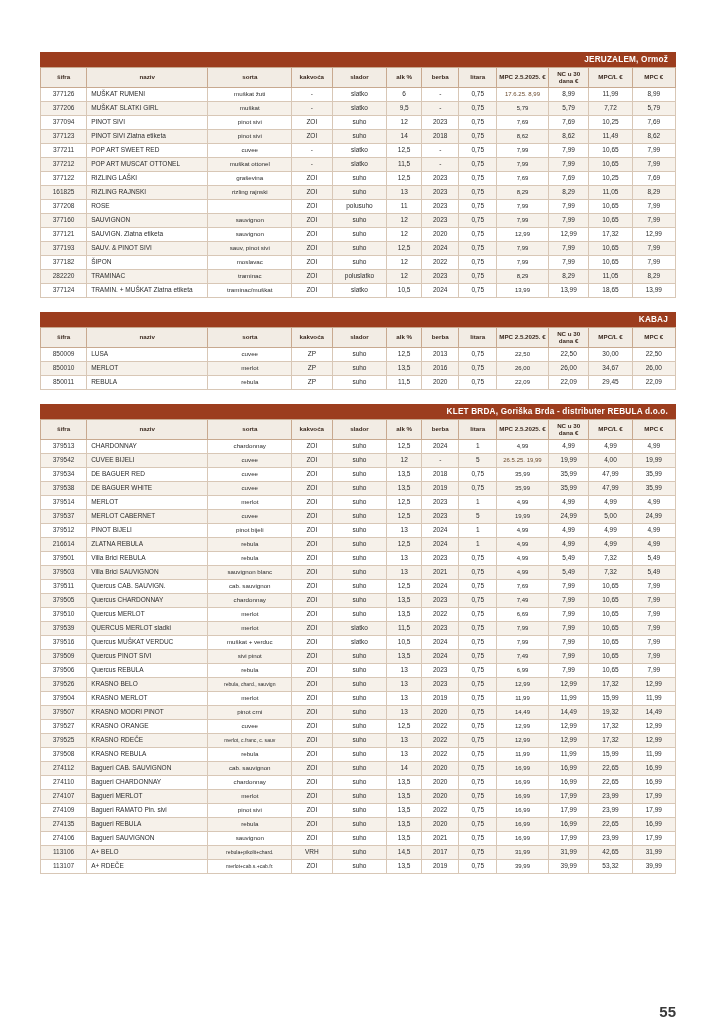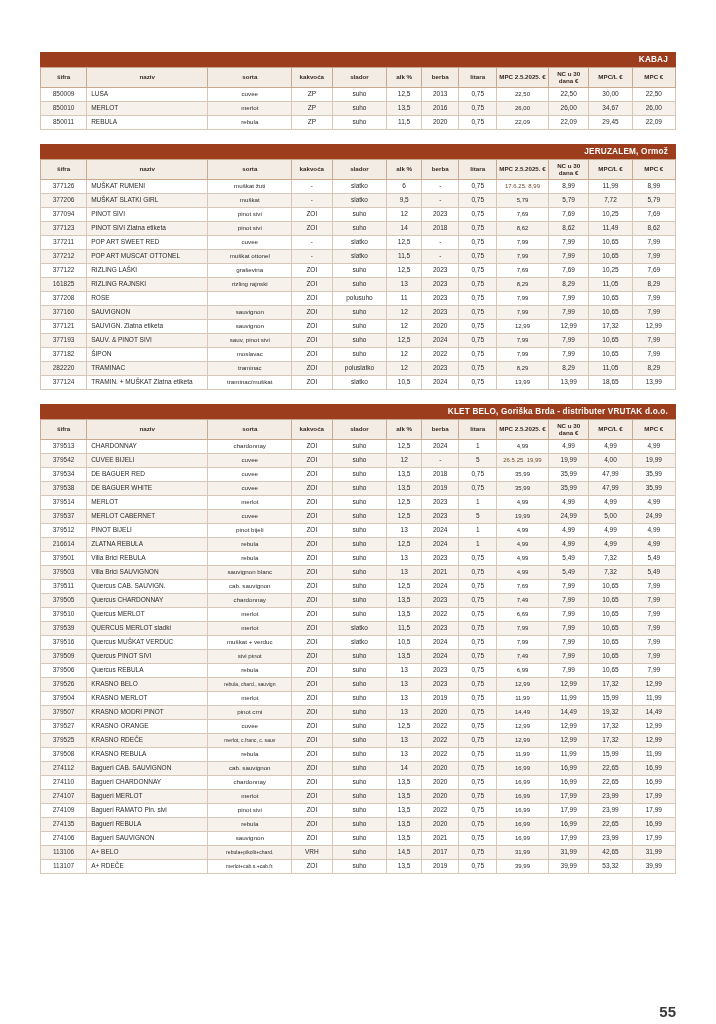--- a/index.html
+++ b/index.html
@@ -78,20 +78,267 @@
     font-weight: bold;
     color: #3a3a3a;
   }
 </style>
 </head>
 <body>
 
 <div class="page">
   <div id="sections-root">
       <div class="section">
+        <div class="section-title">JERUZALEM, Ormož</div>
+        <table>
+          <colgroup>
+            <col class="w-sifra">
+            <col class="w-naziv">
+            <col class="w-sorta">
+            <col class="w-kak">
+            <col class="w-slad">
+            <col class="w-alk">
+            <col class="w-berba">
+            <col class="w-litara">
+            <col class="w-mpcold">
+            <col class="w-nc30">
+            <col class="w-mpcl">
+            <col class="w-mpc">
+          </colgroup>
+          <thead>
+            <tr>
+              <th>šifra</th>
+              <th>naziv</th>
+              <th>sorta</th>
+              <th>kakvoća</th>
+              <th>slador</th>
+              <th>alk %</th>
+              <th>berba</th>
+              <th>litara</th>
+              <th>MPC 2.5.2025. €</th>
+              <th>NC u 30 dana €</th>
+              <th>MPC/L €</th>
+              <th>MPC €</th>
+            </tr>
+          </thead>
+          <tbody>
+            <tr>
+              <td class="sifra">377126</td>
+              <td class="naziv">MUŠKAT RUMENI</td>
+              <td class="sorta">muškat žuti</td>
+              <td class="c">-</td>
+              <td class="c">slatko</td>
+              <td class="c">6</td>
+              <td class="c">-</td>
+              <td class="c">0,75</td>
+              <td class="mpc-old mini">17.6.25.   8,99</td>
+              <td class="c">8,99</td>
+              <td class="c">11,99</td>
+              <td class="c">8,99</td>
+            </tr>
+            <tr>
+              <td class="sifra">377206</td>
+              <td class="naziv">MUŠKAT SLATKI GIRL</td>
+              <td class="sorta">muškat</td>
+              <td class="c">-</td>
+              <td class="c">slatko</td>
+              <td class="c">9,5</td>
+              <td class="c">-</td>
+              <td class="c">0,75</td>
+              <td class="mpc-old">5,79</td>
+              <td class="c">5,79</td>
+              <td class="c">7,72</td>
+              <td class="c">5,79</td>
+            </tr>
+            <tr>
+              <td class="sifra">377094</td>
+              <td class="naziv">PINOT SIVI</td>
+              <td class="sorta">pinot sivi</td>
+              <td class="c">ZOI</td>
+              <td class="c">suho</td>
+              <td class="c">12</td>
+              <td class="c">2023</td>
+              <td class="c">0,75</td>
+              <td class="mpc-old">7,69</td>
+              <td class="c">7,69</td>
+              <td class="c">10,25</td>
+              <td class="c">7,69</td>
+            </tr>
+            <tr>
+              <td class="sifra">377123</td>
+              <td class="naziv">PINOT SIVI Zlatna etiketa</td>
+              <td class="sorta">pinot sivi</td>
+              <td class="c">ZOI</td>
+              <td class="c">suho</td>
+              <td class="c">14</td>
+              <td class="c">2018</td>
+              <td class="c">0,75</td>
+              <td class="mpc-old">8,62</td>
+              <td class="c">8,62</td>
+              <td class="c">11,49</td>
+              <td class="c">8,62</td>
+            </tr>
+            <tr>
+              <td class="sifra">377211</td>
+              <td class="naziv">POP ART SWEET RED</td>
+              <td class="sorta">cuvee</td>
+              <td class="c">-</td>
+              <td class="c">slatko</td>
+              <td class="c">12,5</td>
+              <td class="c">-</td>
+              <td class="c">0,75</td>
+              <td class="mpc-old">7,99</td>
+              <td class="c">7,99</td>
+              <td class="c">10,65</td>
+              <td class="c">7,99</td>
+            </tr>
+            <tr>
+              <td class="sifra">377212</td>
+              <td class="naziv">POP ART MUSCAT OTTONEL</td>
+              <td class="sorta">muškat ottonel</td>
+              <td class="c">-</td>
+              <td class="c">slatko</td>
+              <td class="c">11,5</td>
+              <td class="c">-</td>
+              <td class="c">0,75</td>
+              <td class="mpc-old">7,99</td>
+              <td class="c">7,99</td>
+              <td class="c">10,65</td>
+              <td class="c">7,99</td>
+            </tr>
+            <tr>
+              <td class="sifra">377122</td>
+              <td class="naziv">RIZLING LAŠKI</td>
+              <td class="sorta">graševina</td>
+              <td class="c">ZOI</td>
+              <td class="c">suho</td>
+              <td class="c">12,5</td>
+              <td class="c">2023</td>
+              <td class="c">0,75</td>
+              <td class="mpc-old">7,69</td>
+              <td class="c">7,69</td>
+              <td class="c">10,25</td>
+              <td class="c">7,69</td>
+            </tr>
+            <tr>
+              <td class="sifra">161825</td>
+              <td class="naziv">RIZLING RAJNSKI</td>
+              <td class="sorta">rizling rajnski</td>
+              <td class="c">ZOI</td>
+              <td class="c">suho</td>
+              <td class="c">13</td>
+              <td class="c">2023</td>
+              <td class="c">0,75</td>
+              <td class="mpc-old">8,29</td>
+              <td class="c">8,29</td>
+              <td class="c">11,05</td>
+              <td class="c">8,29</td>
+            </tr>
+            <tr>
+              <td class="sifra">377208</td>
+              <td class="naziv">ROSE</td>
+              <td class="sorta"></td>
+              <td class="c">ZOI</td>
+              <td class="c">polusuho</td>
+              <td class="c">11</td>
+              <td class="c">2023</td>
+              <td class="c">0,75</td>
+              <td class="mpc-old">7,99</td>
+              <td class="c">7,99</td>
+              <td class="c">10,65</td>
+              <td class="c">7,99</td>
+            </tr>
+            <tr>
+              <td class="sifra">377160</td>
+              <td class="naziv">SAUVIGNON</td>
+              <td class="sorta">sauvignon</td>
+              <td class="c">ZOI</td>
+              <td class="c">suho</td>
+              <td class="c">12</td>
+              <td class="c">2023</td>
+              <td class="c">0,75</td>
+              <td class="mpc-old">7,99</td>
+              <td class="c">7,99</td>
+              <td class="c">10,65</td>
+              <td class="c">7,99</td>
+            </tr>
+            <tr>
+              <td class="sifra">377121</td>
+              <td class="naziv">SAUVIGN. Zlatna etiketa</td>
+              <td class="sorta">sauvignon</td>
+              <td class="c">ZOI</td>
+              <td class="c">suho</td>
+              <td class="c">12</td>
+              <td class="c">2020</td>
+              <td class="c">0,75</td>
+              <td class="mpc-old">12,99</td>
+              <td class="c">12,99</td>
+              <td class="c">17,32</td>
+              <td class="c">12,99</td>
+            </tr>
+            <tr>
+              <td class="sifra">377193</td>
+              <td class="naziv">SAUV. &amp; PINOT SIVI</td>
+              <td class="sorta">sauv, pinot sivi</td>
+              <td class="c">ZOI</td>
+              <td class="c">suho</td>
+              <td class="c">12,5</td>
+              <td class="c">2024</td>
+              <td class="c">0,75</td>
+              <td class="mpc-old">7,99</td>
+              <td class="c">7,99</td>
+              <td class="c">10,65</td>
+              <td class="c">7,99</td>
+            </tr>
+            <tr>
+              <td class="sifra">377182</td>
+              <td class="naziv">ŠIPON</td>
+              <td class="sorta">moslavac</td>
+              <td class="c">ZOI</td>
+              <td class="c">suho</td>
+              <td class="c">12</td>
+              <td class="c">2022</td>
+              <td class="c">0,75</td>
+              <td class="mpc-old">7,99</td>
+              <td class="c">7,99</td>
+              <td class="c">10,65</td>
+              <td class="c">7,99</td>
+            </tr>
+            <tr>
+              <td class="sifra">282220</td>
+              <td class="naziv">TRAMINAC</td>
+              <td class="sorta">traminac</td>
+              <td class="c">ZOI</td>
+              <td class="c">poluslatko</td>
+              <td class="c">12</td>
+              <td class="c">2023</td>
+              <td class="c">0,75</td>
+              <td class="mpc-old">8,29</td>
+              <td class="c">8,29</td>
+              <td class="c">11,05</td>
+              <td class="c">8,29</td>
+            </tr>
+            <tr>
+              <td class="sifra">377124</td>
+              <td class="naziv">TRAMIN. + MUŠKAT Zlatna etiketa</td>
+              <td class="sorta">traminac/muškat</td>
+              <td class="c">ZOI</td>
+              <td class="c">slatko</td>
+              <td class="c">10,5</td>
+              <td class="c">2024</td>
+              <td class="c">0,75</td>
+              <td class="mpc-old">13,99</td>
+              <td class="c">13,99</td>
+              <td class="c">18,65</td>
+              <td class="c">13,99</td>
+            </tr>
+          </tbody>
+        </table>
+      </div>
+      <div class="section">
         <div class="section-title">KABAJ</div>
         <table>
           <colgroup>
             <col class="w-sifra">
             <col class="w-naziv">
             <col class="w-sorta">
             <col class="w-kak">
             <col class="w-slad">
             <col class="w-alk">
             <col class="w-berba">
@@ -157,21 +404,21 @@
               <td class="c">0,75</td>
               <td class="mpc-old">22,09</td>
               <td class="c">22,09</td>
               <td class="c">29,45</td>
               <td class="c">22,09</td>
             </tr>
           </tbody>
         </table>
       </div>
       <div class="section">
-        <div class="section-title">JERUZALEM, Ormož</div>
+        <div class="section-title">KLET BRDA, Goriška Brda - distributer REBULA d.o.o.</div>
         <table>
           <colgroup>
             <col class="w-sifra">
             <col class="w-naziv">
             <col class="w-sorta">
             <col class="w-kak">
             <col class="w-slad">
             <col class="w-alk">
             <col class="w-berba">
             <col class="w-litara">
@@ -191,267 +438,20 @@
               <th>berba</th>
               <th>litara</th>
               <th>MPC 2.5.2025. €</th>
               <th>NC u 30 dana €</th>
               <th>MPC/L €</th>
               <th>MPC €</th>
             </tr>
           </thead>
           <tbody>
             <tr>
-              <td class="sifra">377126</td>
-              <td class="naziv">MUŠKAT RUMENI</td>
-              <td class="sorta">muškat žuti</td>
-              <td class="c">-</td>
-              <td class="c">slatko</td>
-              <td class="c">6</td>
-              <td class="c">-</td>
-              <td class="c">0,75</td>
-              <td class="mpc-old mini">17.6.25.   8,99</td>
-              <td class="c">8,99</td>
-              <td class="c">11,99</td>
-              <td class="c">8,99</td>
-            </tr>
-            <tr>
-              <td class="sifra">377206</td>
-              <td class="naziv">MUŠKAT SLATKI GIRL</td>
-              <td class="sorta">muškat</td>
-              <td class="c">-</td>
-              <td class="c">slatko</td>
-              <td class="c">9,5</td>
-              <td class="c">-</td>
-              <td class="c">0,75</td>
-              <td class="mpc-old">5,79</td>
-              <td class="c">5,79</td>
-              <td class="c">7,72</td>
-              <td class="c">5,79</td>
-            </tr>
-            <tr>
-              <td class="sifra">377094</td>
-              <td class="naziv">PINOT SIVI</td>
-              <td class="sorta">pinot sivi</td>
-              <td class="c">ZOI</td>
-              <td class="c">suho</td>
-              <td class="c">12</td>
-              <td class="c">2023</td>
-              <td class="c">0,75</td>
-              <td class="mpc-old">7,69</td>
-              <td class="c">7,69</td>
-              <td class="c">10,25</td>
-              <td class="c">7,69</td>
-            </tr>
-            <tr>
-              <td class="sifra">377123</td>
-              <td class="naziv">PINOT SIVI Zlatna etiketa</td>
-              <td class="sorta">pinot sivi</td>
-              <td class="c">ZOI</td>
-              <td class="c">suho</td>
-              <td class="c">14</td>
-              <td class="c">2018</td>
-              <td class="c">0,75</td>
-              <td class="mpc-old">8,62</td>
-              <td class="c">8,62</td>
-              <td class="c">11,49</td>
-              <td class="c">8,62</td>
-            </tr>
-            <tr>
-              <td class="sifra">377211</td>
-              <td class="naziv">POP ART SWEET RED</td>
-              <td class="sorta">cuvee</td>
-              <td class="c">-</td>
-              <td class="c">slatko</td>
-              <td class="c">12,5</td>
-              <td class="c">-</td>
-              <td class="c">0,75</td>
-              <td class="mpc-old">7,99</td>
-              <td class="c">7,99</td>
-              <td class="c">10,65</td>
-              <td class="c">7,99</td>
-            </tr>
-            <tr>
-              <td class="sifra">377212</td>
-              <td class="naziv">POP ART MUSCAT OTTONEL</td>
-              <td class="sorta">muškat ottonel</td>
-              <td class="c">-</td>
-              <td class="c">slatko</td>
-              <td class="c">11,5</td>
-              <td class="c">-</td>
-              <td class="c">0,75</td>
-              <td class="mpc-old">7,99</td>
-              <td class="c">7,99</td>
-              <td class="c">10,65</td>
-              <td class="c">7,99</td>
-            </tr>
-            <tr>
-              <td class="sifra">377122</td>
-              <td class="naziv">RIZLING LAŠKI</td>
-              <td class="sorta">graševina</td>
-              <td class="c">ZOI</td>
-              <td class="c">suho</td>
-              <td class="c">12,5</td>
-              <td class="c">2023</td>
-              <td class="c">0,75</td>
-              <td class="mpc-old">7,69</td>
-              <td class="c">7,69</td>
-              <td class="c">10,25</td>
-              <td class="c">7,69</td>
-            </tr>
-            <tr>
-              <td class="sifra">161825</td>
-              <td class="naziv">RIZLING RAJNSKI</td>
-              <td class="sorta">rizling rajnski</td>
-              <td class="c">ZOI</td>
-              <td class="c">suho</td>
-              <td class="c">13</td>
-              <td class="c">2023</td>
-              <td class="c">0,75</td>
-              <td class="mpc-old">8,29</td>
-              <td class="c">8,29</td>
-              <td class="c">11,05</td>
-              <td class="c">8,29</td>
-            </tr>
-            <tr>
-              <td class="sifra">377208</td>
-              <td class="naziv">ROSE</td>
-              <td class="sorta"></td>
-              <td class="c">ZOI</td>
-              <td class="c">polusuho</td>
-              <td class="c">11</td>
-              <td class="c">2023</td>
-              <td class="c">0,75</td>
-              <td class="mpc-old">7,99</td>
-              <td class="c">7,99</td>
-              <td class="c">10,65</td>
-              <td class="c">7,99</td>
-            </tr>
-            <tr>
-              <td class="sifra">377160</td>
-              <td class="naziv">SAUVIGNON</td>
-              <td class="sorta">sauvignon</td>
-              <td class="c">ZOI</td>
-              <td class="c">suho</td>
-              <td class="c">12</td>
-              <td class="c">2023</td>
-              <td class="c">0,75</td>
-              <td class="mpc-old">7,99</td>
-              <td class="c">7,99</td>
-              <td class="c">10,65</td>
-              <td class="c">7,99</td>
-            </tr>
-            <tr>
-              <td class="sifra">377121</td>
-              <td class="naziv">SAUVIGN. Zlatna etiketa</td>
-              <td class="sorta">sauvignon</td>
-              <td class="c">ZOI</td>
-              <td class="c">suho</td>
-              <td class="c">12</td>
-              <td class="c">2020</td>
-              <td class="c">0,75</td>
-              <td class="mpc-old">12,99</td>
-              <td class="c">12,99</td>
-              <td class="c">17,32</td>
-              <td class="c">12,99</td>
-            </tr>
-            <tr>
-              <td class="sifra">377193</td>
-              <td class="naziv">SAUV. &amp; PINOT SIVI</td>
-              <td class="sorta">sauv, pinot sivi</td>
-              <td class="c">ZOI</td>
-              <td class="c">suho</td>
-              <td class="c">12,5</td>
-              <td class="c">2024</td>
-              <td class="c">0,75</td>
-              <td class="mpc-old">7,99</td>
-              <td class="c">7,99</td>
-              <td class="c">10,65</td>
-              <td class="c">7,99</td>
-            </tr>
-            <tr>
-              <td class="sifra">377182</td>
-              <td class="naziv">ŠIPON</td>
-              <td class="sorta">moslavac</td>
-              <td class="c">ZOI</td>
-              <td class="c">suho</td>
-              <td class="c">12</td>
-              <td class="c">2022</td>
-              <td class="c">0,75</td>
-              <td class="mpc-old">7,99</td>
-              <td class="c">7,99</td>
-              <td class="c">10,65</td>
-              <td class="c">7,99</td>
-            </tr>
-            <tr>
-              <td class="sifra">282220</td>
-              <td class="naziv">TRAMINAC</td>
-              <td class="sorta">traminac</td>
-              <td class="c">ZOI</td>
-              <td class="c">poluslatko</td>
-              <td class="c">12</td>
-              <td class="c">2023</td>
-              <td class="c">0,75</td>
-              <td class="mpc-old">8,29</td>
-              <td class="c">8,29</td>
-              <td class="c">11,05</td>
-              <td class="c">8,29</td>
-            </tr>
-            <tr>
-              <td class="sifra">377124</td>
-              <td class="naziv">TRAMIN. + MUŠKAT Zlatna etiketa</td>
-              <td class="sorta">traminac/muškat</td>
-              <td class="c">ZOI</td>
-              <td class="c">slatko</td>
-              <td class="c">10,5</td>
-              <td class="c">2024</td>
-              <td class="c">0,75</td>
-              <td class="mpc-old">13,99</td>
-              <td class="c">13,99</td>
-              <td class="c">18,65</td>
-              <td class="c">13,99</td>
-            </tr>
-          </tbody>
-        </table>
-      </div>
-      <div class="section">
-        <div class="section-title">KLET BELO, Goriška Brda - distributer VRUTAK d.o.o.</div>
-        <table>
-          <colgroup>
-            <col class="w-sifra">
-            <col class="w-naziv">
-            <col class="w-sorta">
-            <col class="w-kak">
-            <col class="w-slad">
-            <col class="w-alk">
-            <col class="w-berba">
-            <col class="w-litara">
-            <col class="w-mpcold">
-            <col class="w-nc30">
-            <col class="w-mpcl">
-            <col class="w-mpc">
-          </colgroup>
-          <thead>
-            <tr>
-              <th>šifra</th>
-              <th>naziv</th>
-              <th>sorta</th>
-              <th>kakvoća</th>
-              <th>slador</th>
-              <th>alk %</th>
-              <th>berba</th>
-              <th>litara</th>
-              <th>MPC 2.5.2025. €</th>
-              <th>NC u 30 dana €</th>
-              <th>MPC/L €</th>
-              <th>MPC €</th>
-            </tr>
-          </thead>
-          <tbody>
-            <tr>
               <td class="sifra">379513</td>
               <td class="naziv">CHARDONNAY</td>
               <td class="sorta">chardonnay</td>
               <td class="c">ZOI</td>
               <td class="c">suho</td>
               <td class="c">12,5</td>
               <td class="c">2024</td>
               <td class="c">1</td>
               <td class="mpc-old">4,99</td>
               <td class="c">4,99</td>

